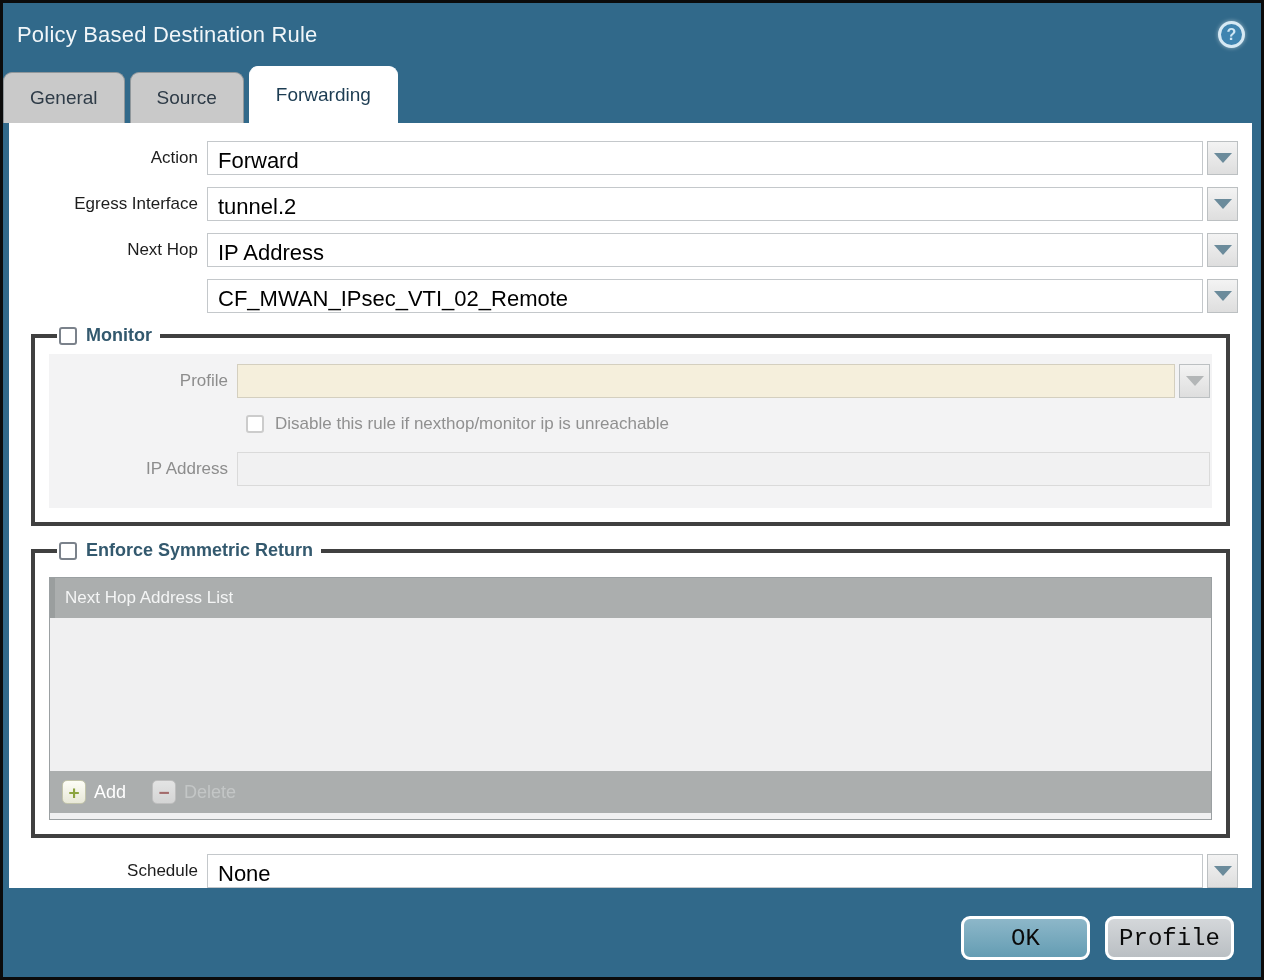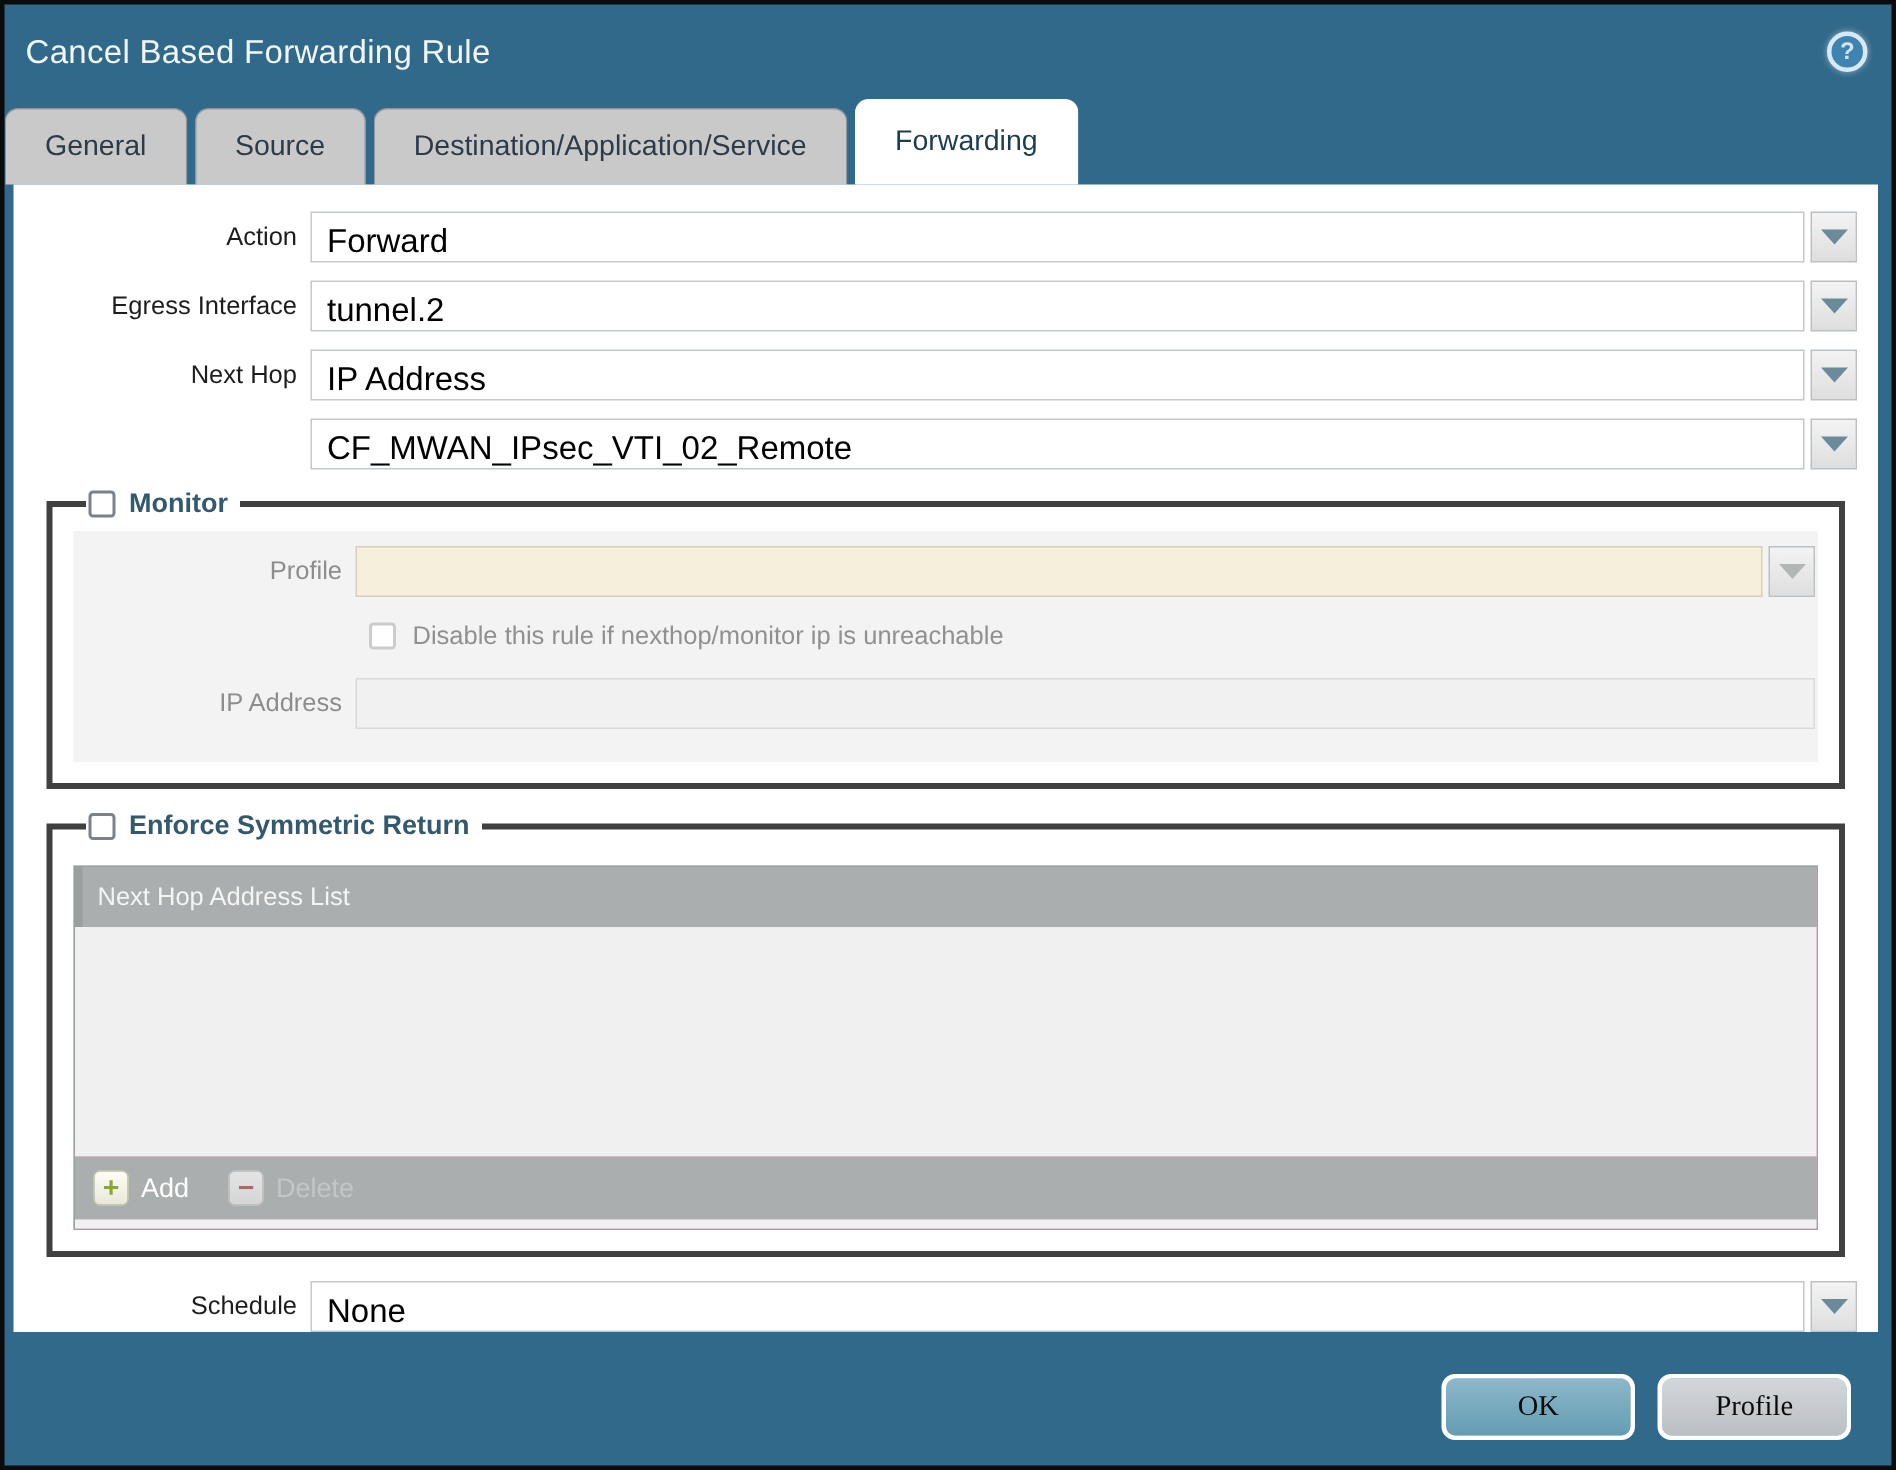--- a/index.html
+++ b/index.html
@@ -114,47 +114,44 @@
     border-color:#c4c4c4; color:#a25b5b; opacity:.8; }
   .tbtn-label { font-size:18px; color:#ffffff; }
   .tbtn-label.dim { color:#c3c6c6; }
 
   .schedule-row { margin-top:16px; }
 
   
   .footer-actions { position:absolute; right:27px; bottom:17px; display:flex; gap:15px; }
   .btn {
     width:129px; height:44px; border-radius:9px; border:3px solid #ffffff;
-    font-size:19px; color:#0a0a0a; display:flex; align-items:center; justify-content:center;
-    cursor:pointer; font-family:Liberation Serif, serif;
+    font-size:24px; color:#0a0a0a; display:flex; align-items:center; justify-content:center;
+    cursor:pointer; font-family:Liberation Mono, monospace;
   }
   .btn-ok { background:linear-gradient(#8db7c9,#649db3); }
   .btn-cancel { background:linear-gradient(#d4d7da,#babfc3); }
 </style>
 </head>
 <body>
 
 <div class="frame">
 
   <div class="dlg-header">
-    <div class="dlg-title">Cancel Based Forwarding Rule</div>
+    <div class="dlg-title">Policy Based Destination Rule</div>
     <div class="help-btn">
       <span>?</span>
     </div>
   </div>
 
   <div class="tabbar">
     <div class="tab">
       <span>General</span>
     </div>
     <div class="tab">
       <span>Source</span>
-    </div>
-    <div class="tab">
-      <span>Destination/Application/Service</span>
     </div>
     <div class="tab active">
       <span>Forwarding</span>
     </div>
   </div>
 
   <div class="dlg-body">
 
     <div class="form-row">
       <div class="flabel">Action</div>

